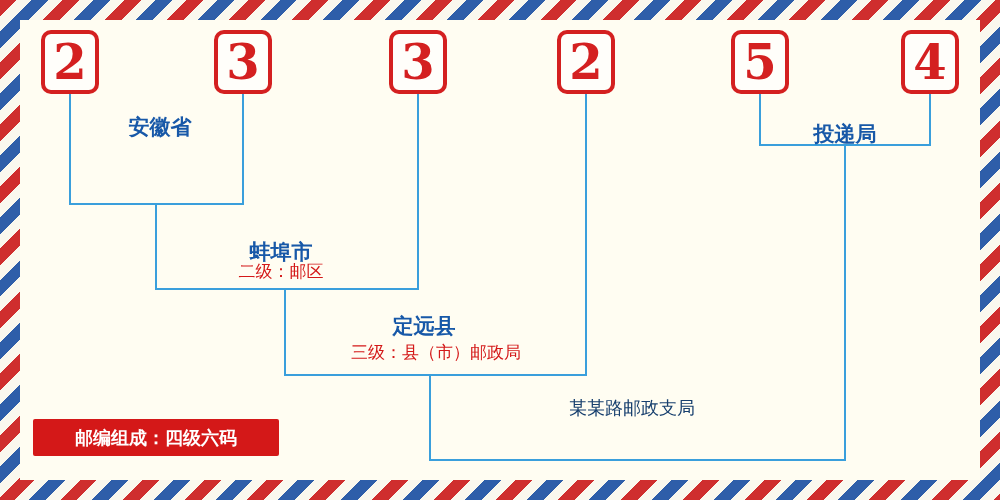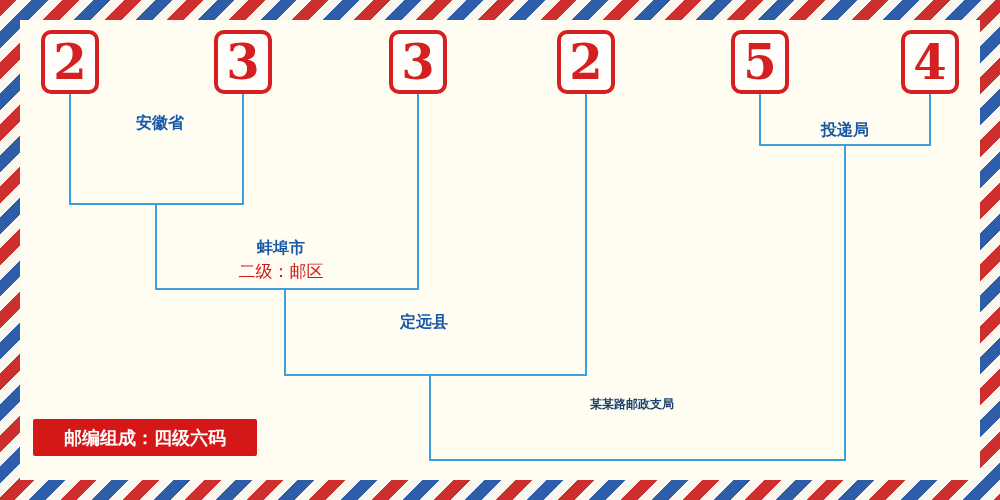--- a/index.html
+++ b/index.html
@@ -16,26 +16,26 @@
     display:flex;align-items:center;justify-content:center;z-index:2;
   }
   .digit{
     font-family:"DejaVu Serif","Liberation Serif",serif;font-weight:bold;
     font-size:48px;color:#d42020;line-height:1;
   }
   .line{position:absolute;background:#3a9fdc;z-index:1;}
   .vl{width:2px;}
   .hl{height:2px;}
   .lbl{position:absolute;transform:translateX(-50%);white-space:nowrap;z-index:2;text-align:center;}
-  .name{color:#1758a8;font-weight:bold;font-size:16px;}
+  .name{color:#1758a8;font-weight:bold;font-size:21px;}
   .desc{color:#d41818;font-size:17px;}
   .pre{white-space:pre-line;line-height:23px;}
-  .branch{color:#173f6e;font-weight:bold;font-size:12px;}
+  .branch{color:#173f6e;font-weight:normal;font-size:18px;}
   .badge{
-    position:absolute;left:33px;top:419px;width:224px;height:37px;background:#d41818;
+    position:absolute;left:33px;top:419px;width:246px;height:37px;background:#d41818;
     color:#ffffff;font-weight:bold;font-size:18px;
     display:flex;align-items:center;justify-content:center;z-index:2;border-radius:2px;
   }
 </style>
 </head>
 <body>
 
 <div class="stage">
 
   <div class="panel"></div>
@@ -77,20 +77,21 @@
   <div class="line hl" style="left:759px;top:144px;width:172px"></div>
   <div class="line vl" style="left:759px;top:94px;height:50px"></div>
   <div class="line vl" style="left:929px;top:94px;height:50px"></div>
 
   <div class="lbl name" style="left:160px;top:113px">安徽省</div>
 
   <div class="lbl name" style="left:281px;top:238px">蚌埠市</div>
   <div class="lbl desc" style="left:281px;top:260px">二级：邮区</div>
 
   <div class="lbl name" style="left:424px;top:312px">定远县</div>
+  <div class="lbl desc" style="left:436px;top:341px">三级：县（市）邮政局</div>
 
   <div class="lbl name" style="left:845px;top:120px">投递局</div>
   <div class="lbl branch" style="left:632px;top:396px">某某路邮政支局</div>
 
   <div class="badge">
     <span>邮编组成：四级六码</span>
   </div>
 
 </div>
 

